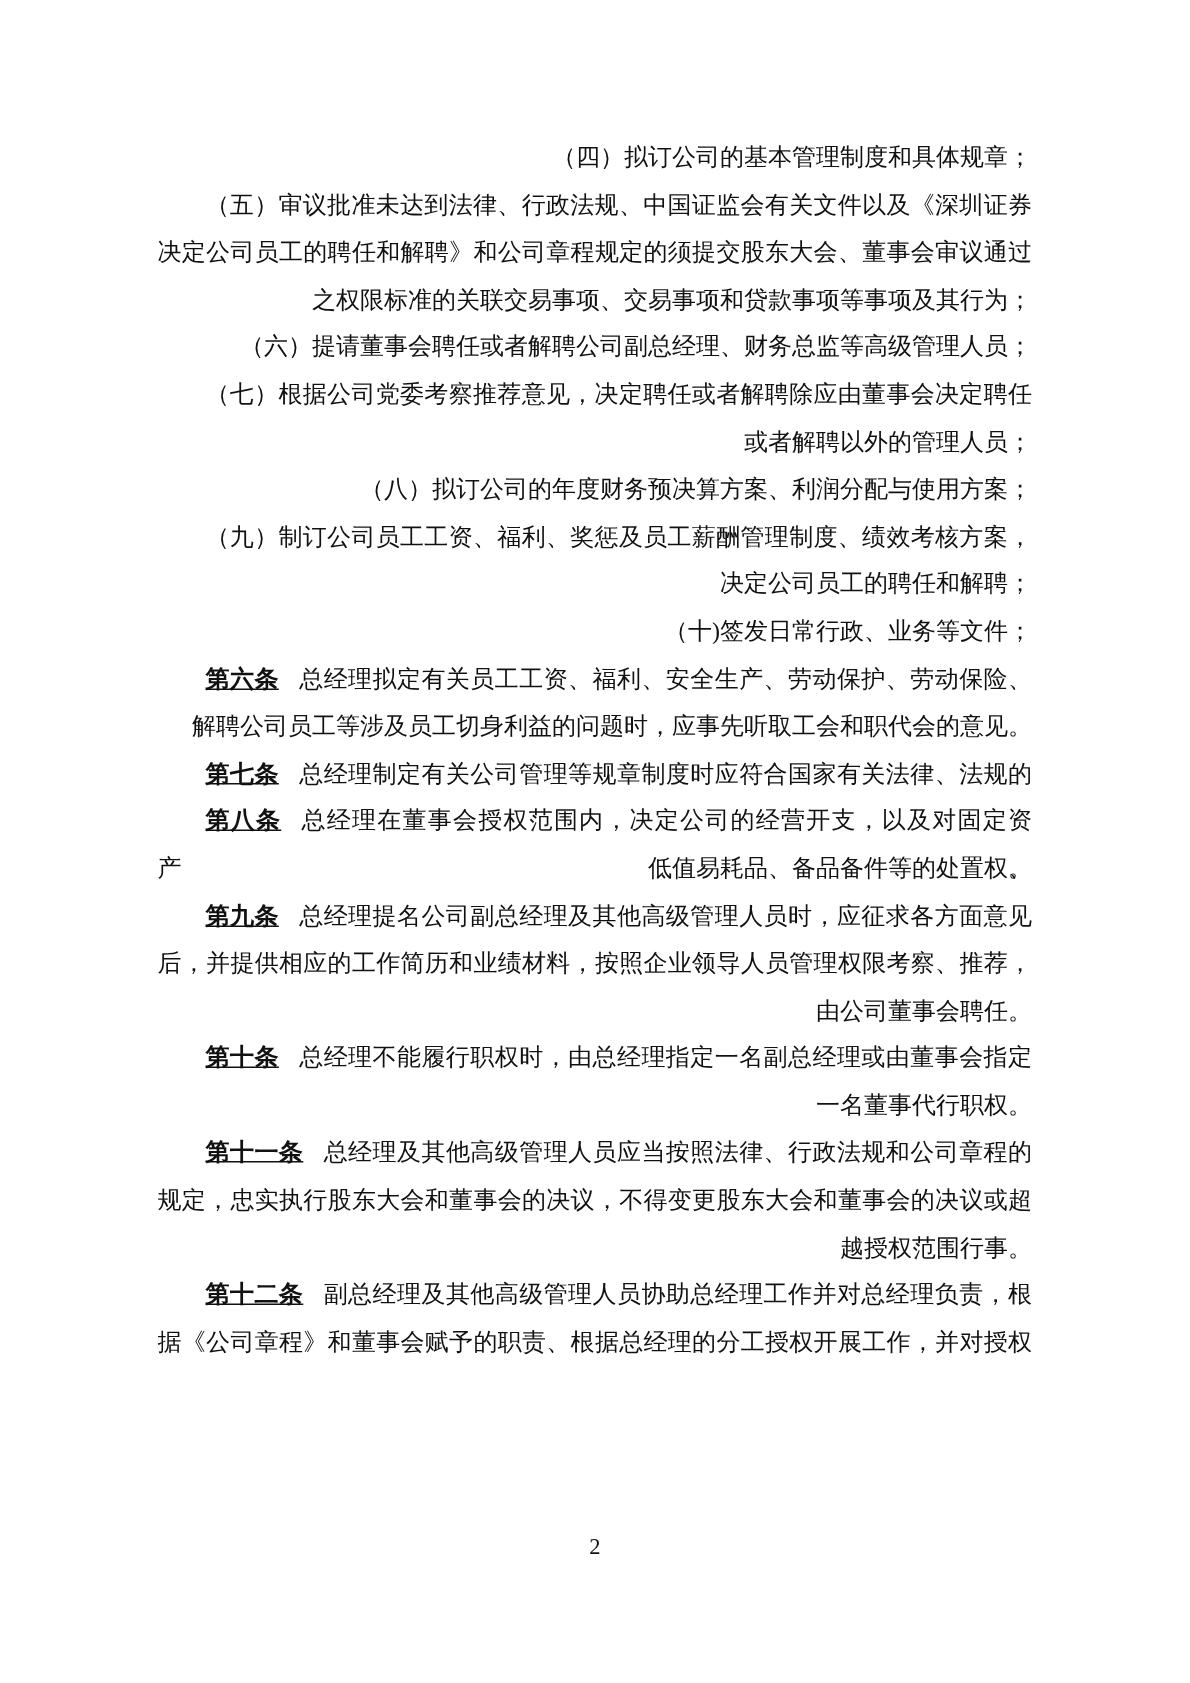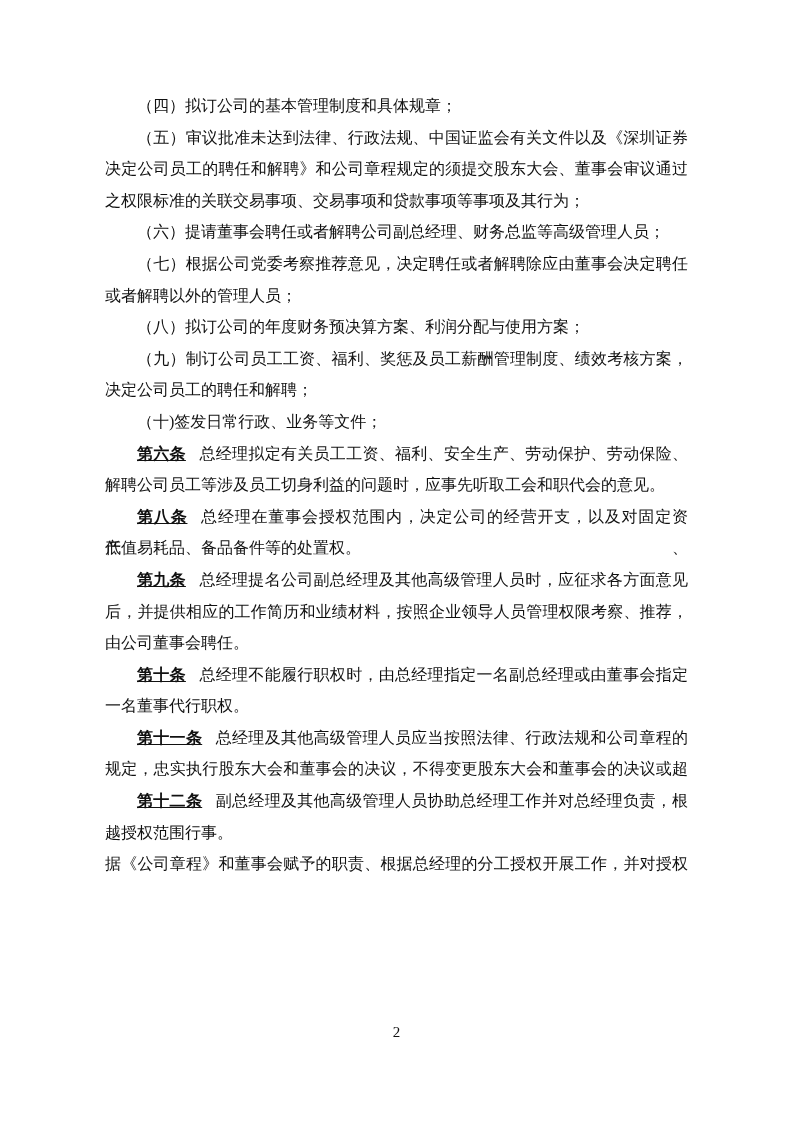--- a/index.html
+++ b/index.html
@@ -19,20 +19,21 @@
   .content {
     position: absolute;
     left: 105px;
     top: 90px;
     width: 583px;
     font-size: 16px;
     line-height: 31.6px;
   }
   .line {
     height: 31.6px;
+    text-align: right;
   }
   .line.indent {
     text-indent: 2em;
   }
   .line.fill {
     text-align: justify;
     text-align-last: justify;
   }
   .article-no {
     font-weight: bold;
@@ -61,29 +62,30 @@
       <div class="line"><span>之权限标准的关联交易事项、交易事项和贷款事项等事项及其行为；</span></div>
       <div class="line indent"><span>（六）提请董事会聘任或者解聘公司副总经理、财务总监等高级管理人员；</span></div>
       <div class="line indent fill"><span>（七）根据公司党委考察推荐意见，决定聘任或者解聘除应由董事会决定聘任</span></div>
       <div class="line"><span>或者解聘以外的管理人员；</span></div>
       <div class="line indent"><span>（八）拟订公司的年度财务预决算方案、利润分配与使用方案；</span></div>
       <div class="line indent fill"><span>（九）制订公司员工工资、福利、奖惩及员工薪酬管理制度、绩效考核方案，</span></div>
       <div class="line"><span>决定公司员工的聘任和解聘；</span></div>
       <div class="line indent"><span>（十)签发日常行政、业务等文件；</span></div>
       <div class="line indent fill"><span class="article-no">第六条</span><span>总经理拟定有关员工工资、福利、安全生产、劳动保护、劳动保险、</span></div>
       <div class="line"><span>解聘公司员工等涉及员工切身利益的问题时，应事先听取工会和职代会的意见。</span></div>
+      <div class="line indent fill"><span class="article-no">第七条</span><span>总经理制定有关公司管理等规章制度时应符合国家有关法律、法规的</span></div>
       <div class="line indent fill"><span class="article-no">第八条</span><span>总经理在董事会授权范围内，决定公司的经营开支，以及对固定资产、</span></div>
       <div class="line"><span>低值易耗品、备品备件等的处置权。</span></div>
       <div class="line indent fill"><span class="article-no">第九条</span><span>总经理提名公司副总经理及其他高级管理人员时，应征求各方面意见</span></div>
       <div class="line fill"><span>后，并提供相应的工作简历和业绩材料，按照企业领导人员管理权限考察、推荐，</span></div>
       <div class="line"><span>由公司董事会聘任。</span></div>
       <div class="line indent fill"><span class="article-no">第十条</span><span>总经理不能履行职权时，由总经理指定一名副总经理或由董事会指定</span></div>
       <div class="line"><span>一名董事代行职权。</span></div>
       <div class="line indent fill"><span class="article-no">第十一条</span><span>总经理及其他高级管理人员应当按照法律、行政法规和公司章程的</span></div>
       <div class="line fill"><span>规定，忠实执行股东大会和董事会的决议，不得变更股东大会和董事会的决议或超</span></div>
+      <div class="line"><span>越授权范围行事。</span></div>
       <div class="line indent fill"><span class="article-no">第十二条</span><span>副总经理及其他高级管理人员协助总经理工作并对总经理负责，根</span></div>
-      <div class="line"><span>越授权范围行事。</span></div>
       <div class="line fill"><span>据《公司章程》和董事会赋予的职责、根据总经理的分工授权开展工作，并对授权</span></div>
     </div>
   <div class="footer">
     <span>2</span>
   </div>
 </div>
 
 </body></html>

